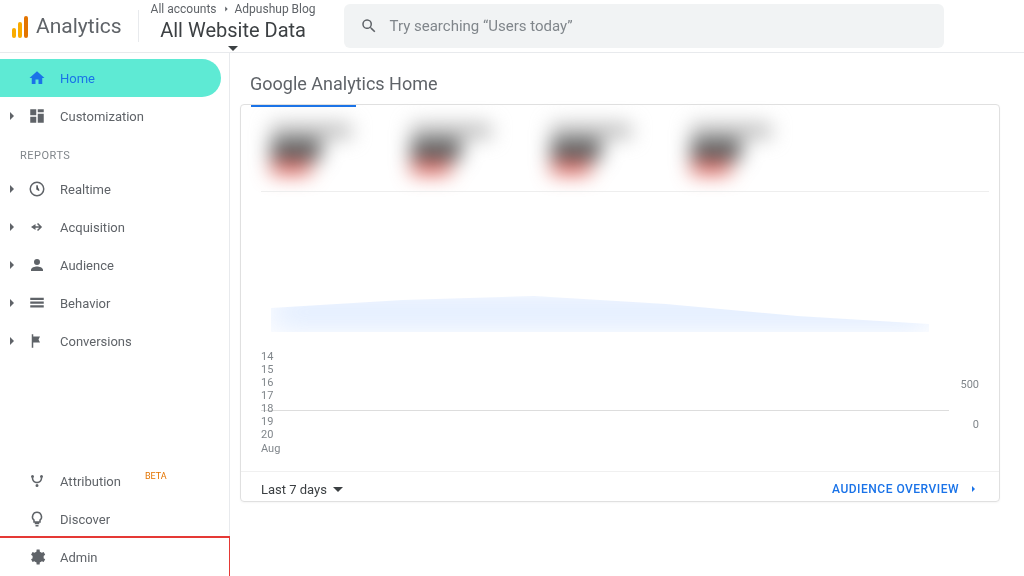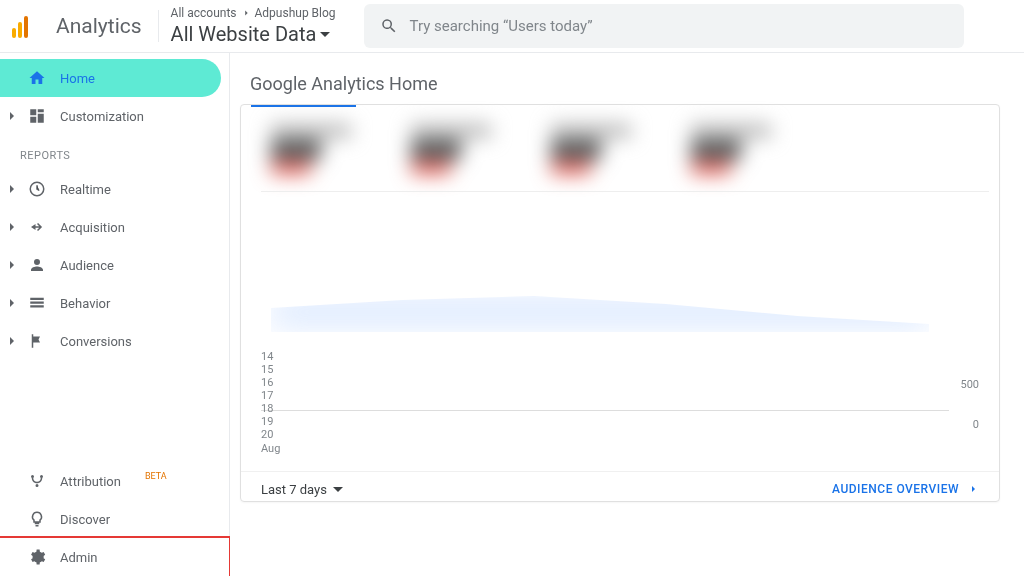--- a/index.html
+++ b/index.html
@@ -14,39 +14,39 @@
   display: flex;
   align-items: center;
   height: 53px;
   border-bottom: 1px solid #e8eaed;
   padding: 0 12px;
   gap: 12px;
 }
 .logo-area {
   display: flex;
   align-items: center;
-  gap: 20px;
+  gap: 0;
   padding-right: 16px;
   border-right: 1px solid #e8eaed;
   height: 32px;
 }
 .logo-icon {
   width: 24px;
   height: 24px;
   display: flex;
   align-items: flex-end;
   gap: 2px;
 }
 .logo-bar1 { width: 4px; height: 10px; background: #f9ab00; border-radius: 2px; }
 .logo-bar2 { width: 4px; height: 16px; background: #f9ab00; border-radius: 2px; }
 .logo-bar3 { width: 4px; height: 22px; background: #e37400; border-radius: 2px; }
 .logo-text { font-size: 21px; color: #5f6368; font-weight: 400; }
 .account-area { display: flex; flex-direction: column; }
 .breadcrumb { font-size: 12px; color: #5f6368; display: flex; align-items: center; gap: 4px; }
-.dataset-row { display: flex; align-items: center; gap: 4px; margin-top: 2px; }
+.dataset-row { display: flex; align-items: center; gap: 4px; margin-top: 2px; flex-direction: column; }
 .dataset-name { font-size: 20px; color: #3c4043; font-weight: 400; }
 .dropdown-caret {
   width: 0; height: 0;
   border-left: 5px solid transparent;
   border-right: 5px solid transparent;
   border-top: 5px solid #3c4043;
 }
 .search-box {
   flex: 1;
   margin-left: 16px;

